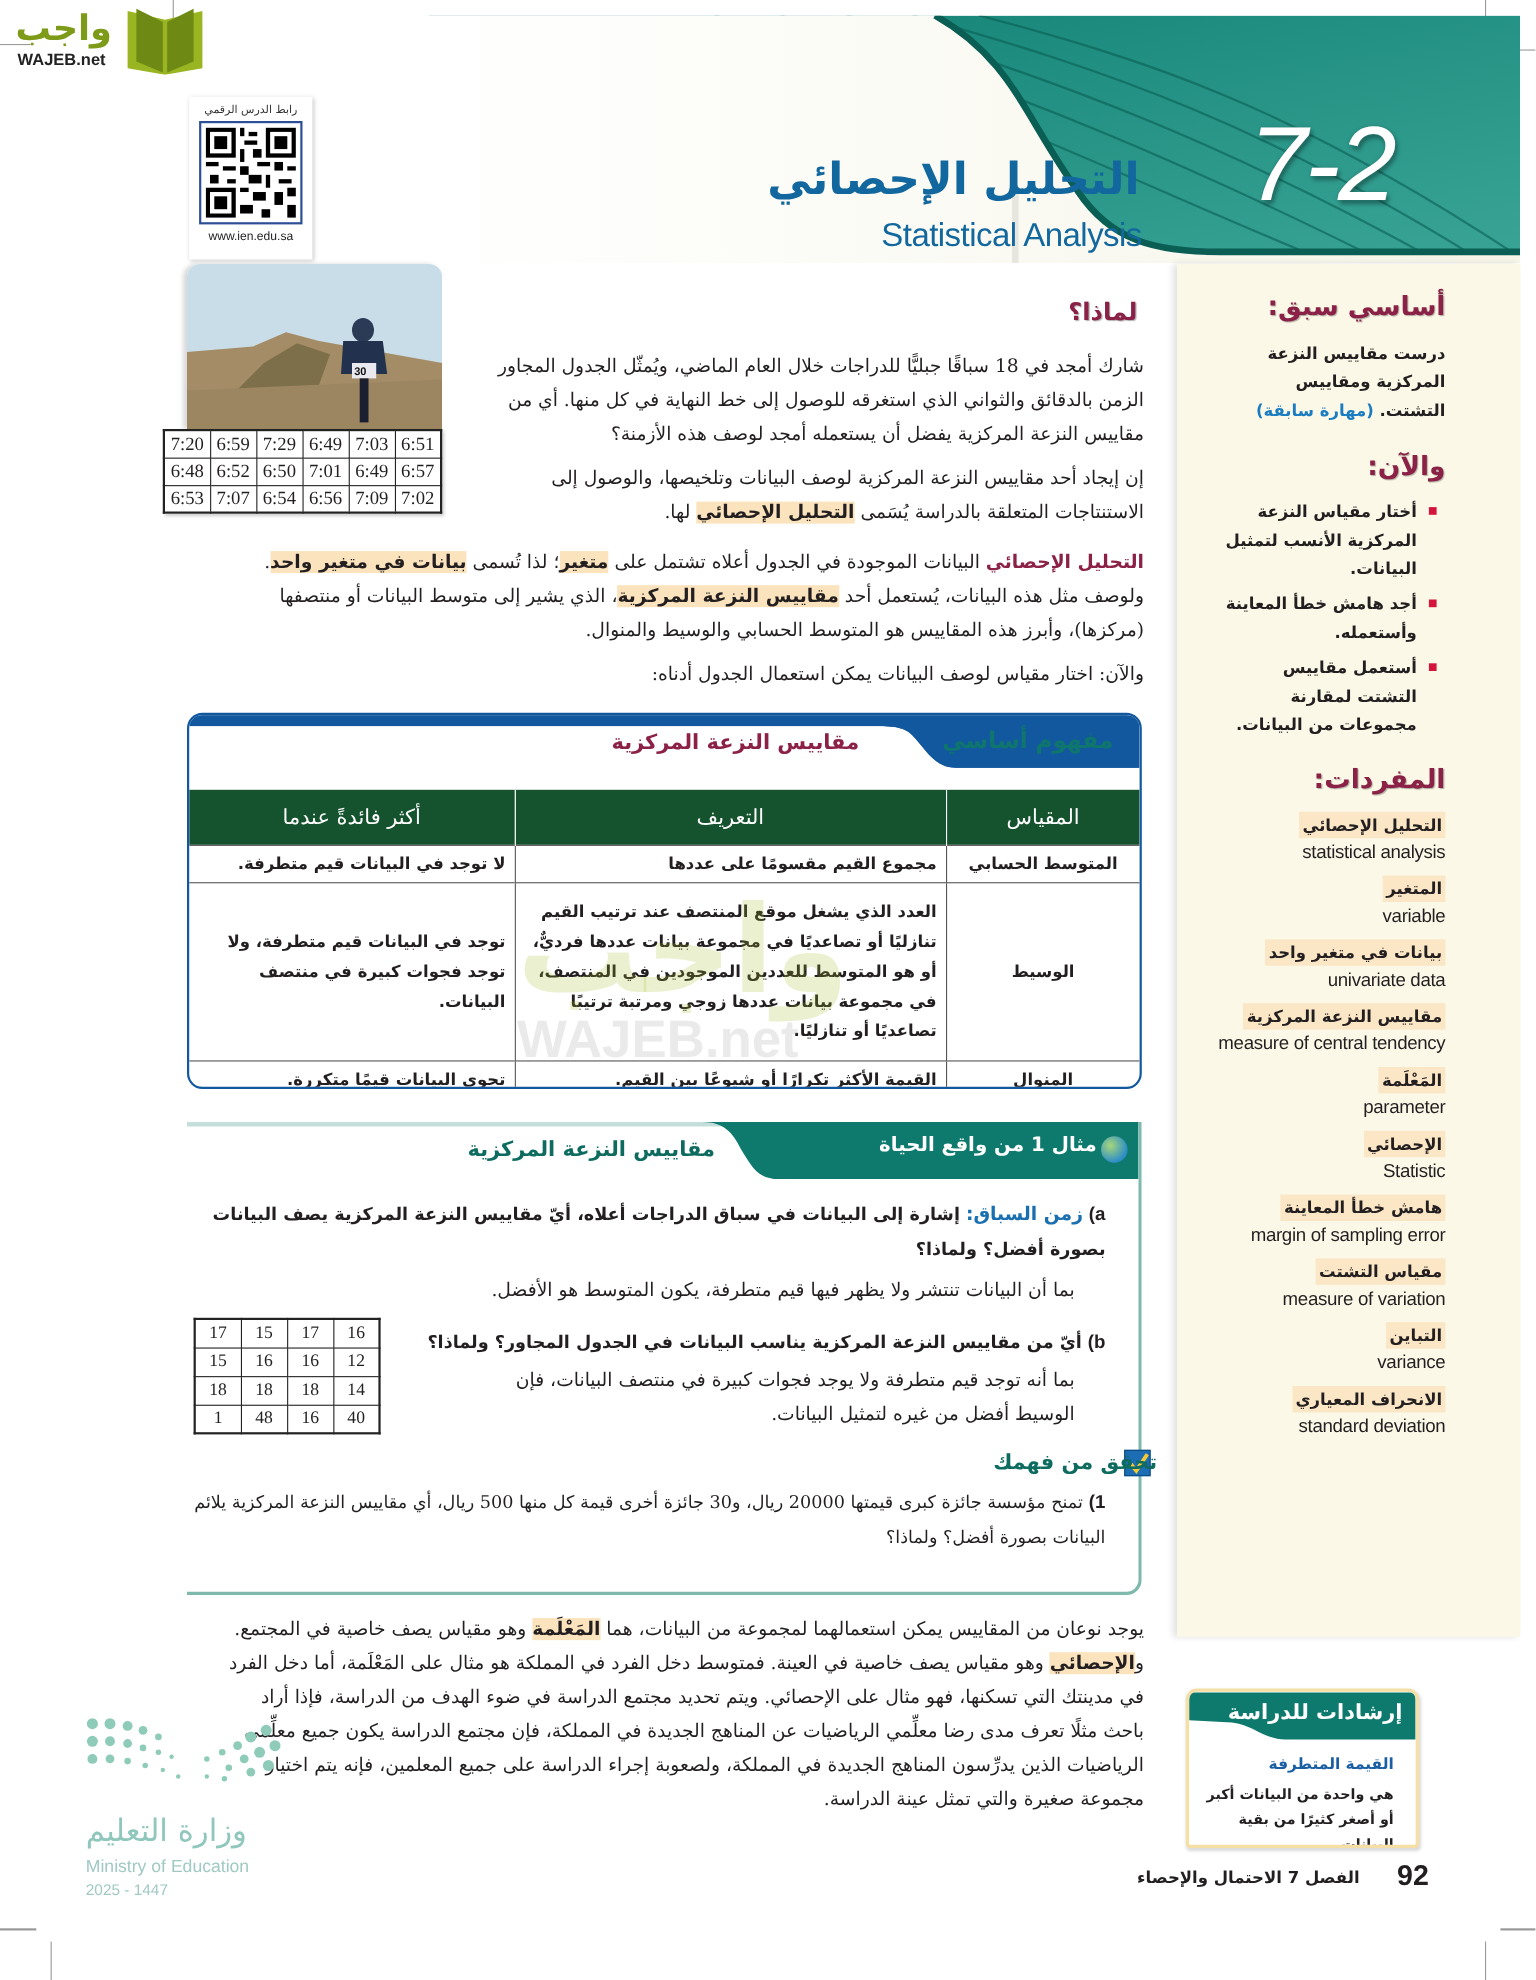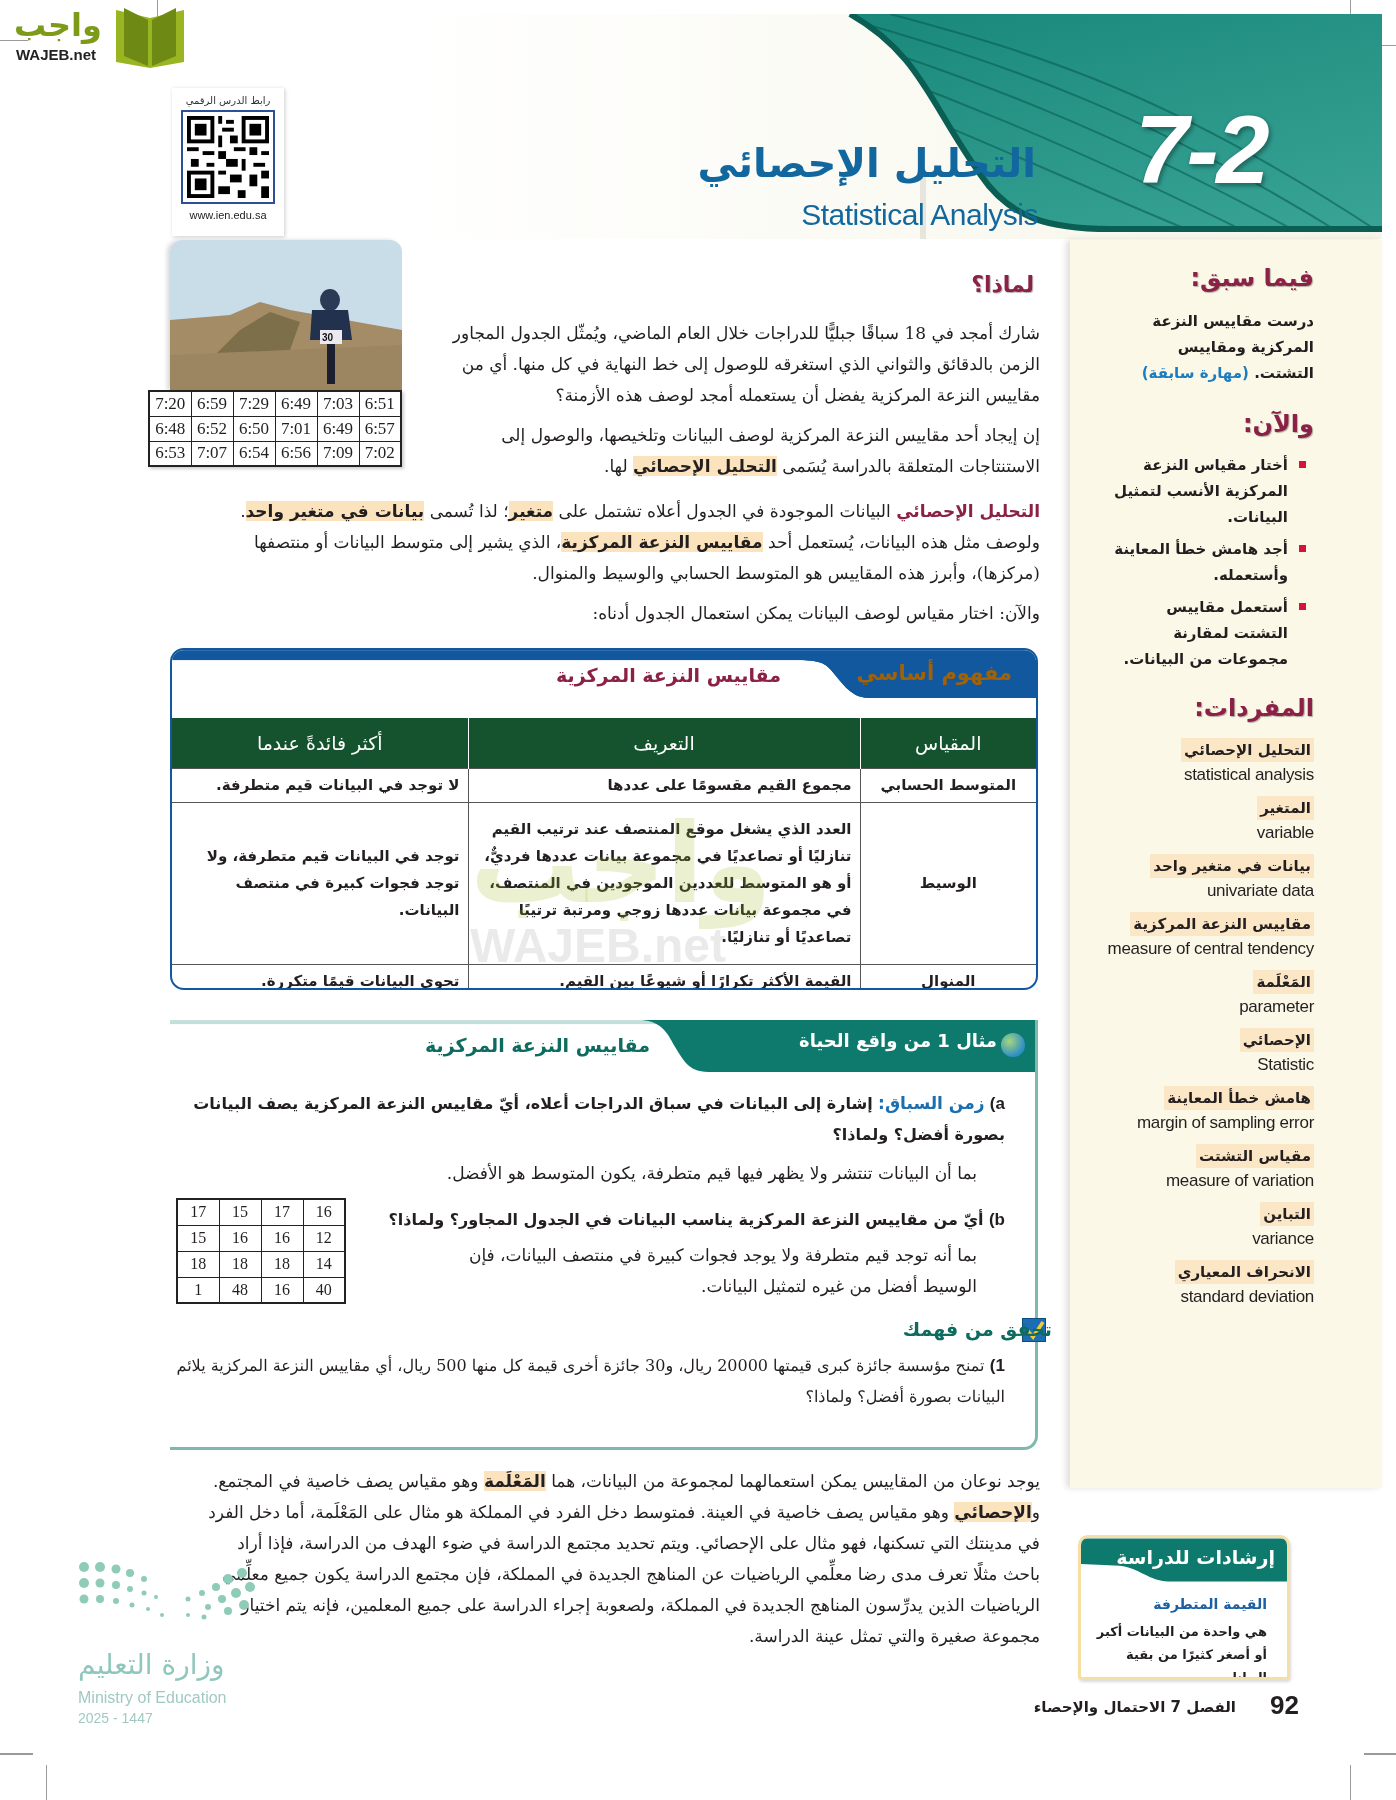--- a/index.html
+++ b/index.html
@@ -5,21 +5,21 @@
   * { box-sizing: border-box; margin: 0; padding: 0; }
   html, body { width: 1396px; height: 1800px; background: #ffffff; overflow: hidden; }
   body { position: relative; font-family: "DejaVu Sans", sans-serif; color: #231f20; }
 
   
   .crop { position: absolute; background: #9a9a9a; }
 
   
   .banner { position: absolute; left: 390px; top: 14px; width: 992px; height: 225px; overflow: hidden; }
   .banner svg { display: block; }
-  .lesson-num { position: absolute; left: 1135px; top: 95px; font-family: "Liberation Sans", sans-serif; font-weight: 700; font-size: 96px; color: #ffffff; letter-spacing: -2px; text-shadow: 0 0 3px #2a7a70, 2px 3px 4px rgba(0,0,0,0.35); font-style: italic; }
+  .lesson-num { position: absolute; left: 1135px; top: 95px; font-family: "Liberation Sans", sans-serif; font-weight: 400; font-size: 96px; color: #ffffff; letter-spacing: -2px; text-shadow: 0 0 3px #2a7a70, 2px 3px 4px rgba(0,0,0,0.35); font-style: italic; }
   .title-ar { position: absolute; right: 360px; top: 140px; font-family: "DejaVu Sans", sans-serif; font-weight: bold; font-size: 40px; color: #12689e; direction: rtl; }
   .title-en { position: absolute; right: 358px; top: 198px; font-family: "Liberation Sans", sans-serif; font-size: 30px; color: #12689e; letter-spacing: -0.5px; }
 
   
   .logo { position: absolute; left: 10px; top: 4px; width: 180px; height: 66px; }
   .logo-ar { position: absolute; left: 4px; top: 2px; font-size: 32px; font-weight: bold; color: #7d9a19; direction: rtl; }
   .logo-en { position: absolute; left: 6px; top: 42px; font-family: "Liberation Sans", sans-serif; font-size: 15px; font-weight: bold; color: #222; }
 
   
   .qr-card { position: absolute; left: 172px; top: 88px; width: 112px; height: 148px; background: #fff; box-shadow: 1px 1px 4px rgba(0,0,0,0.2); padding: 4px 8px; text-align: center; }
@@ -48,21 +48,21 @@
 
   
   .para { position: absolute; direction: rtl; text-align: right; font-family: "DejaVu Serif", serif; font-size: 17px; line-height: 31px; color: #231f20; }
   .hl { background: #fbe3bd; font-weight: bold; font-family: "DejaVu Sans", sans-serif; }
   .kw-red { color: #8b2146; font-weight: bold; font-family: "DejaVu Sans", sans-serif; }
   .why-head { position: absolute; right: 362px; top: 272px; font-weight: bold; font-size: 22px; color: #8b2146; direction: rtl; text-shadow: 1px 1px 1px rgba(0,0,0,0.3); }
 
   
   .kc { position: absolute; left: 170px; top: 648px; width: 868px; height: 342px; border: 2px solid #12589e; border-radius: 14px; overflow: hidden; background: #fff; }
   .kc-top { position: absolute; left: 0; top: 0; width: 100%; height: 58px; }
-  .kc-badge { position: absolute; right: 24px; top: 11px; font-size: 21px; font-weight: bold; color: #a16207; direction: rtl; }
+  .kc-badge { position: absolute; right: 24px; top: 11px; font-size: 21px; font-weight: bold; color: #0f766e; direction: rtl; }
   .kc-title { position: absolute; right: 255px; top: 14px; font-size: 19px; font-weight: bold; color: #8b2146; direction: rtl; }
   .kc-table { position: absolute; left: 0; top: 68px; width: 100%; border-collapse: collapse; direction: rtl; }
   .kc-table th { background: #14532d; color: #fff; font-weight: normal; font-size: 19px; height: 50px; border-left: 1px solid #ffffff; }
   .kc-table td { border-top: 1px solid #555; border-left: 1px solid #555; font-size: 15px; font-weight: bold; padding: 0 8px; vertical-align: middle; line-height: 27px; }
   .kc-table td:last-child, .kc-table th:last-child { border-left: none; }
 
   
   .ex { position: absolute; left: 170px; top: 1020px; width: 868px; height: 430px; border-right: 3px solid #7fb9ae; border-bottom: 3px solid #7fb9ae; border-radius: 0 0 14px 0; }
   .ex-top { position: absolute; left: 0; top: 0; width: 100%; height: 52px; }
   .ex-badge { position: absolute; right: 38px; top: 10px; font-size: 18px; font-weight: bold; color: #fff; direction: rtl; }
@@ -247,21 +247,21 @@
 <div class="para" style="left:200px;top:496px;width:840px;">
   <span class="kw-red">التحليل الإحصائي</span>
   <span>البيانات الموجودة في الجدول أعلاه تشتمل على</span>
   <span class="hl">متغير</span><span>؛ لذا تُسمى</span>
   <span class="hl">بيانات في متغير واحد</span><span>. ولوصف مثل هذه البيانات، يُستعمل أحد</span>
   <span class="hl">مقاييس النزعة المركزية</span><span>، الذي يشير إلى متوسط البيانات أو منتصفها (مركزها)، وأبرز هذه المقاييس هو المتوسط الحسابي والوسيط والمنوال.</span>
 </div>
 <div class="para" style="left:200px;top:598px;width:840px;">والآن: اختار مقياس لوصف البيانات يمكن استعمال الجدول أدناه:</div>
 
 <div class="sidebar">
-  <div style="position:absolute;right:68px;top:24px;" class="side-head">فيما سبق:</div>
+  <div style="position:absolute;right:68px;top:24px;" class="side-head">أساسي سبق:</div>
   <div style="position:absolute;right:68px;top:68px;width:180px;" class="side-text">
     <span>درست مقاييس النزعة المركزية ومقاييس التشتت.</span>
     <span class="side-blue">(مهارة سابقة)</span>
   </div>
   <div style="position:absolute;right:68px;top:170px;" class="side-head">والآن:</div>
   <ul class="bullet-list" style="position:absolute;right:72px;top:212px;width:200px;">
     <li>أختار مقياس النزعة المركزية الأنسب لتمثيل البيانات.</li>
     <li>أجد هامش خطأ المعاينة وأستعمله.</li>
     <li>أستعمل مقاييس التشتت لمقارنة مجموعات من البيانات.</li>
   </ul>

